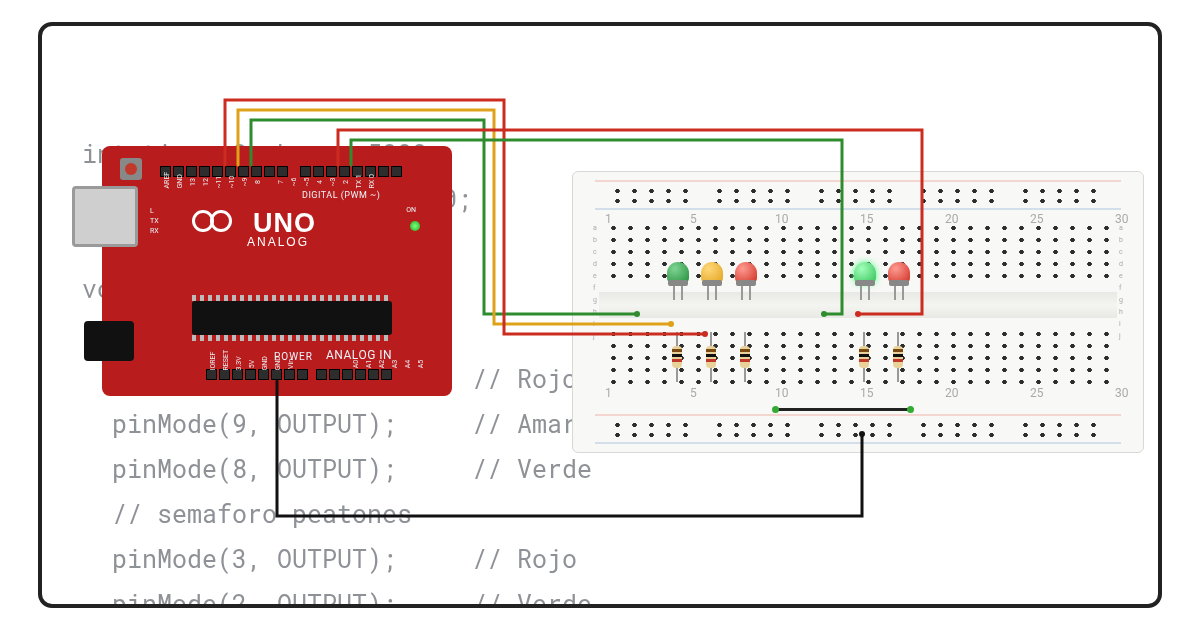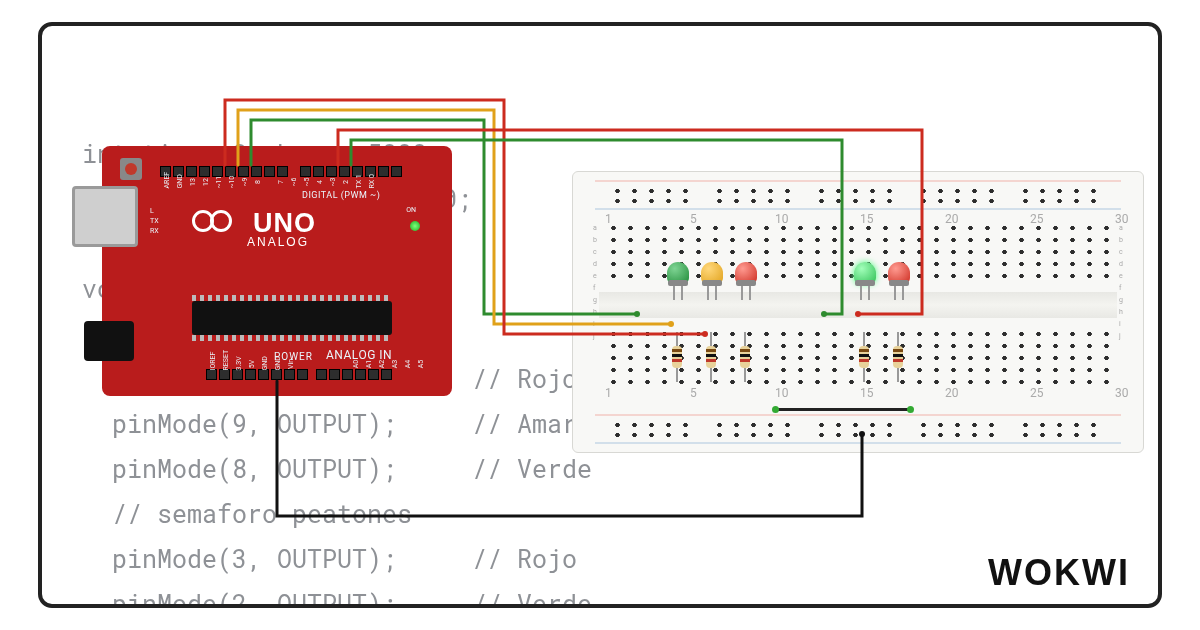--- a/index.html
+++ b/index.html
@@ -540,16 +540,13 @@
     <g>
       <circle cx="595" cy="288" r="3" fill="#2e8b2e"></circle>
       <circle cx="629" cy="298" r="3" fill="#e0a11a"></circle>
       <circle cx="663" cy="308" r="3" fill="#cc2b1f"></circle>
       <circle cx="782" cy="288" r="3" fill="#2e8b2e"></circle>
       <circle cx="816" cy="288" r="3" fill="#cc2b1f"></circle>
       <circle cx="820" cy="408" r="3" fill="#111"></circle>
     </g>
   </svg>
 
-  <div class="brand">
-    <span>WOKWI</span>
-  </div>
 </div>
 
 </body></html>

